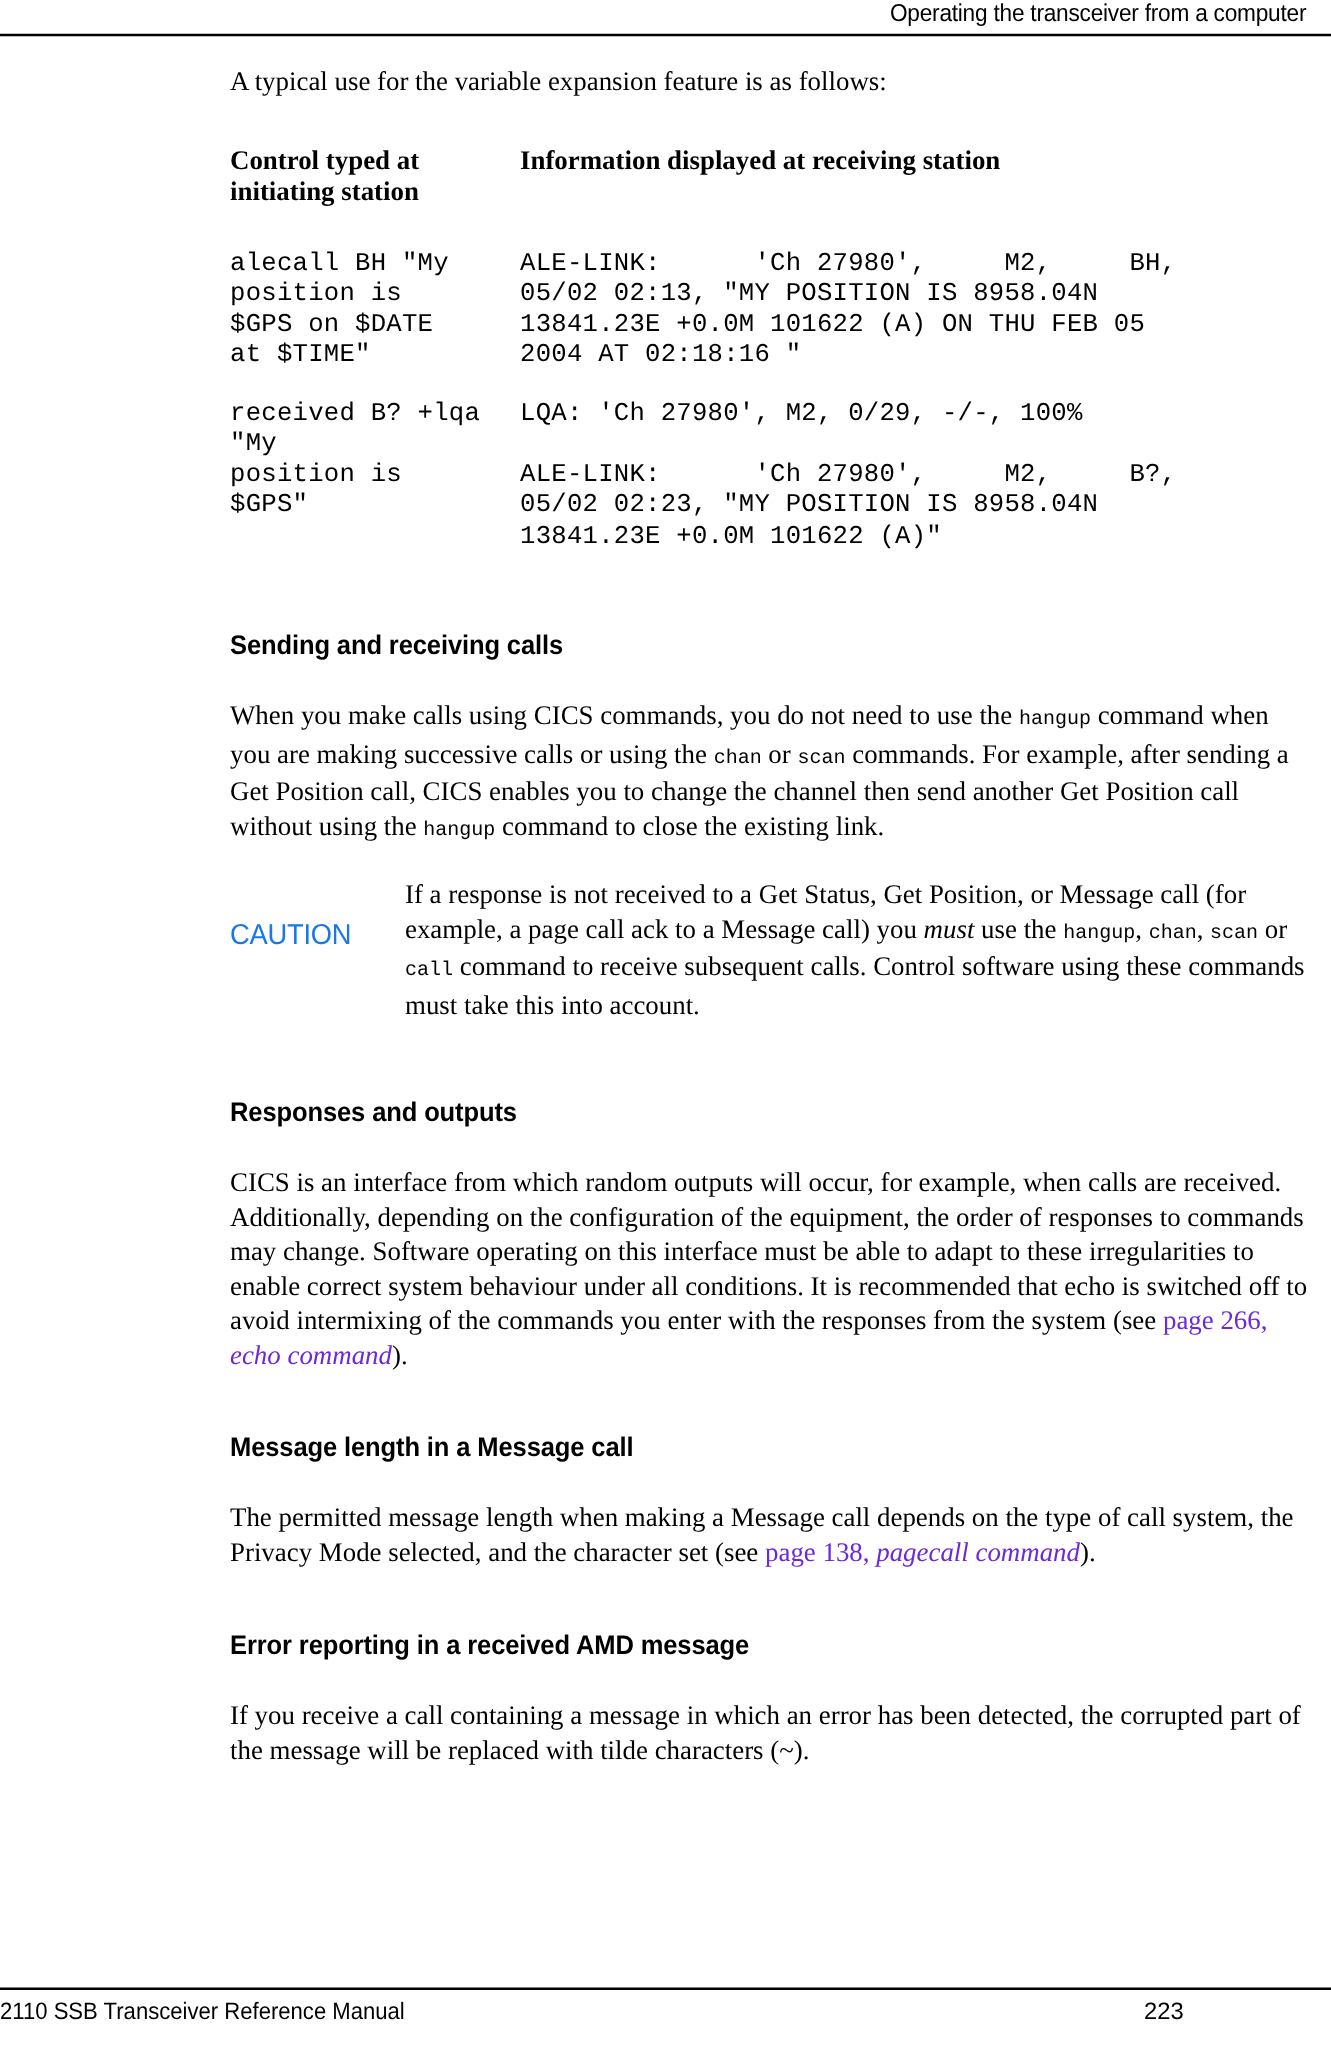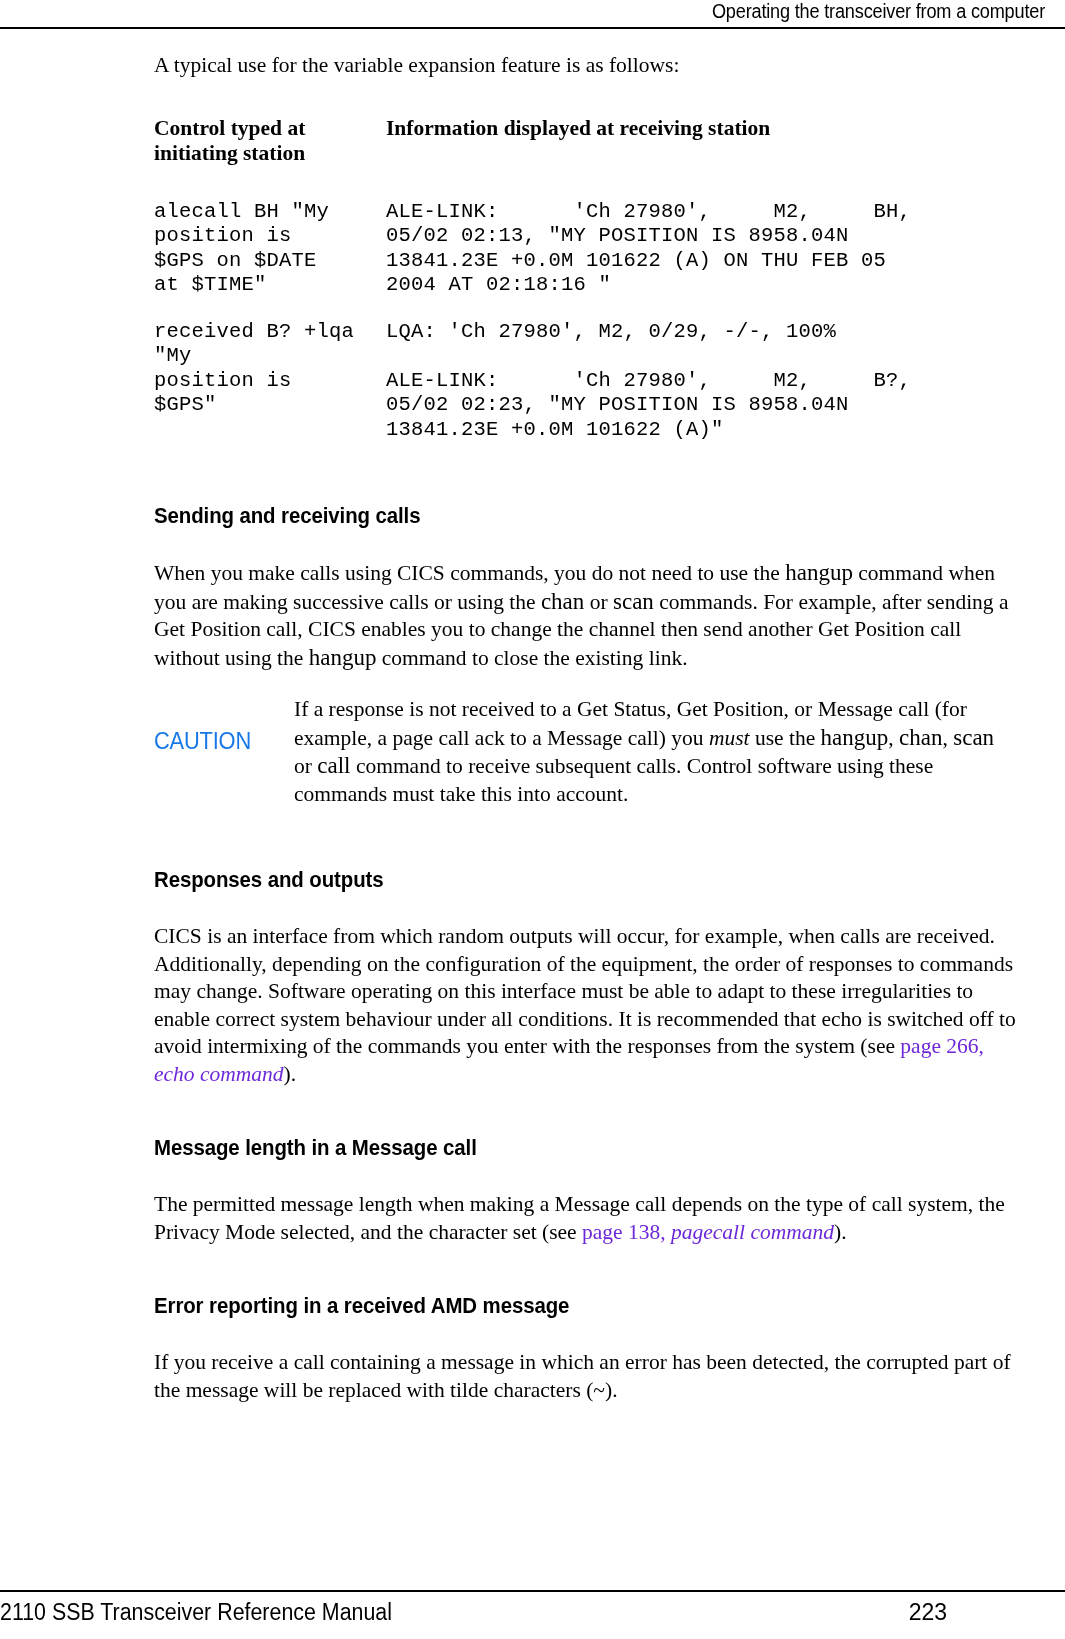--- a/index.html
+++ b/index.html
@@ -42,21 +42,21 @@
     top: 27px;
     left: 0px;
     width: 1065px;
     height: 2px;
     background: #000000;
   }
 
   
   .content {
     position: absolute;
-    left: 154px;
+    left: 184px;
     top: 52px;
     width: 862px;
   }
 
   p.body-text {
     margin: 0 0 0 0;
     font-size: 21.5px;
     line-height: 27.5px;
     text-align: left;
   }
@@ -117,22 +117,22 @@
     transform: scaleX(0.95);
     transform-origin: left center;
   }
   .caution-body {
     flex: 1 1 auto;
     font-size: 21.5px;
     line-height: 27.5px;
   }
 
   code, .inline-mono {
-    font-family: Liberation Serif, serif;
-    font-size: 23px;
+    font-family: Liberation Mono, monospace;
+    font-size: 16px;
     letter-spacing: 0px;
   }
   em.ital { font-style: italic; }
 
   a.xref, .xref {
     color: #6d28d9;
     text-decoration: none;
   }
   .xref-ital {
     color: #2121d4;
@@ -148,21 +148,21 @@
     height: 2px;
     background: #000000;
   }
   .footer {
     position: absolute;
     bottom: 8px;
     left: 0px;
     width: 949px;
     height: 32px;
     font-family: "Liberation Sans", sans-serif;
-    font-size: 23px;
+    font-size: 19px;
     text-align: center;
   }
   .footer-left {
     position: absolute;
     left: 0px;
     top: 0px;
     transform: scaleX(0.93);
     transform-origin: left center;
   }
   .footer-right {

